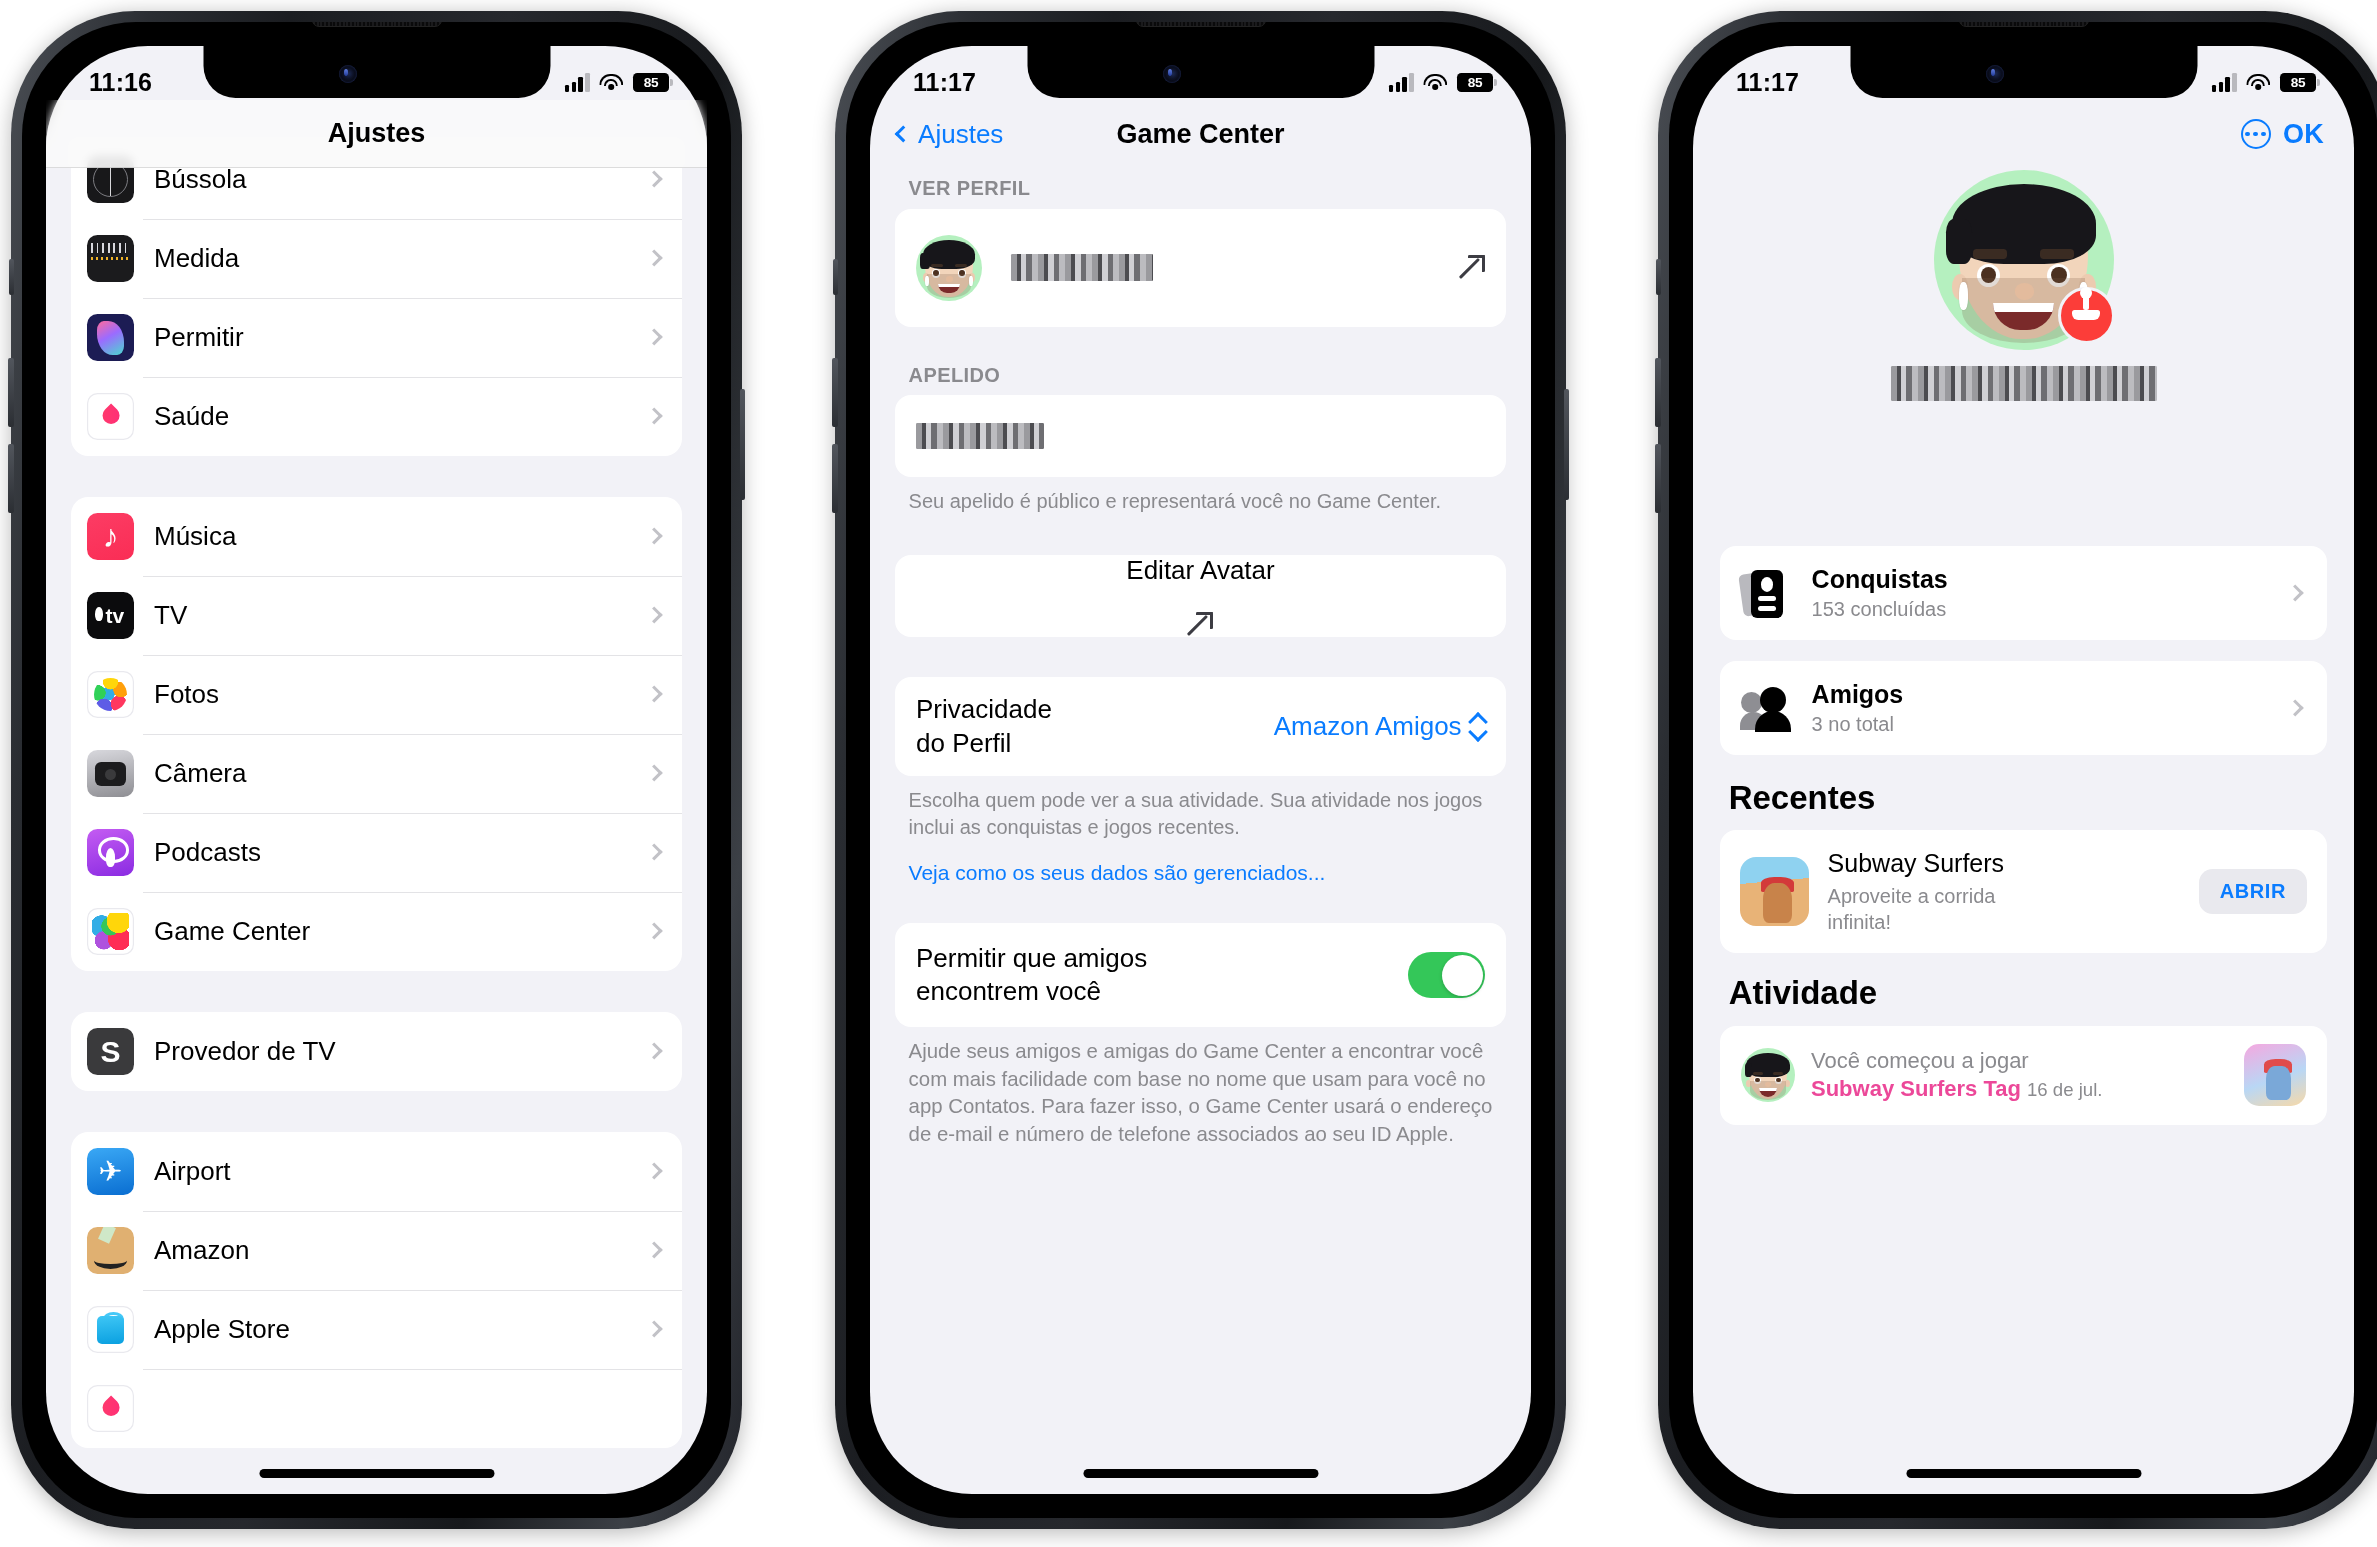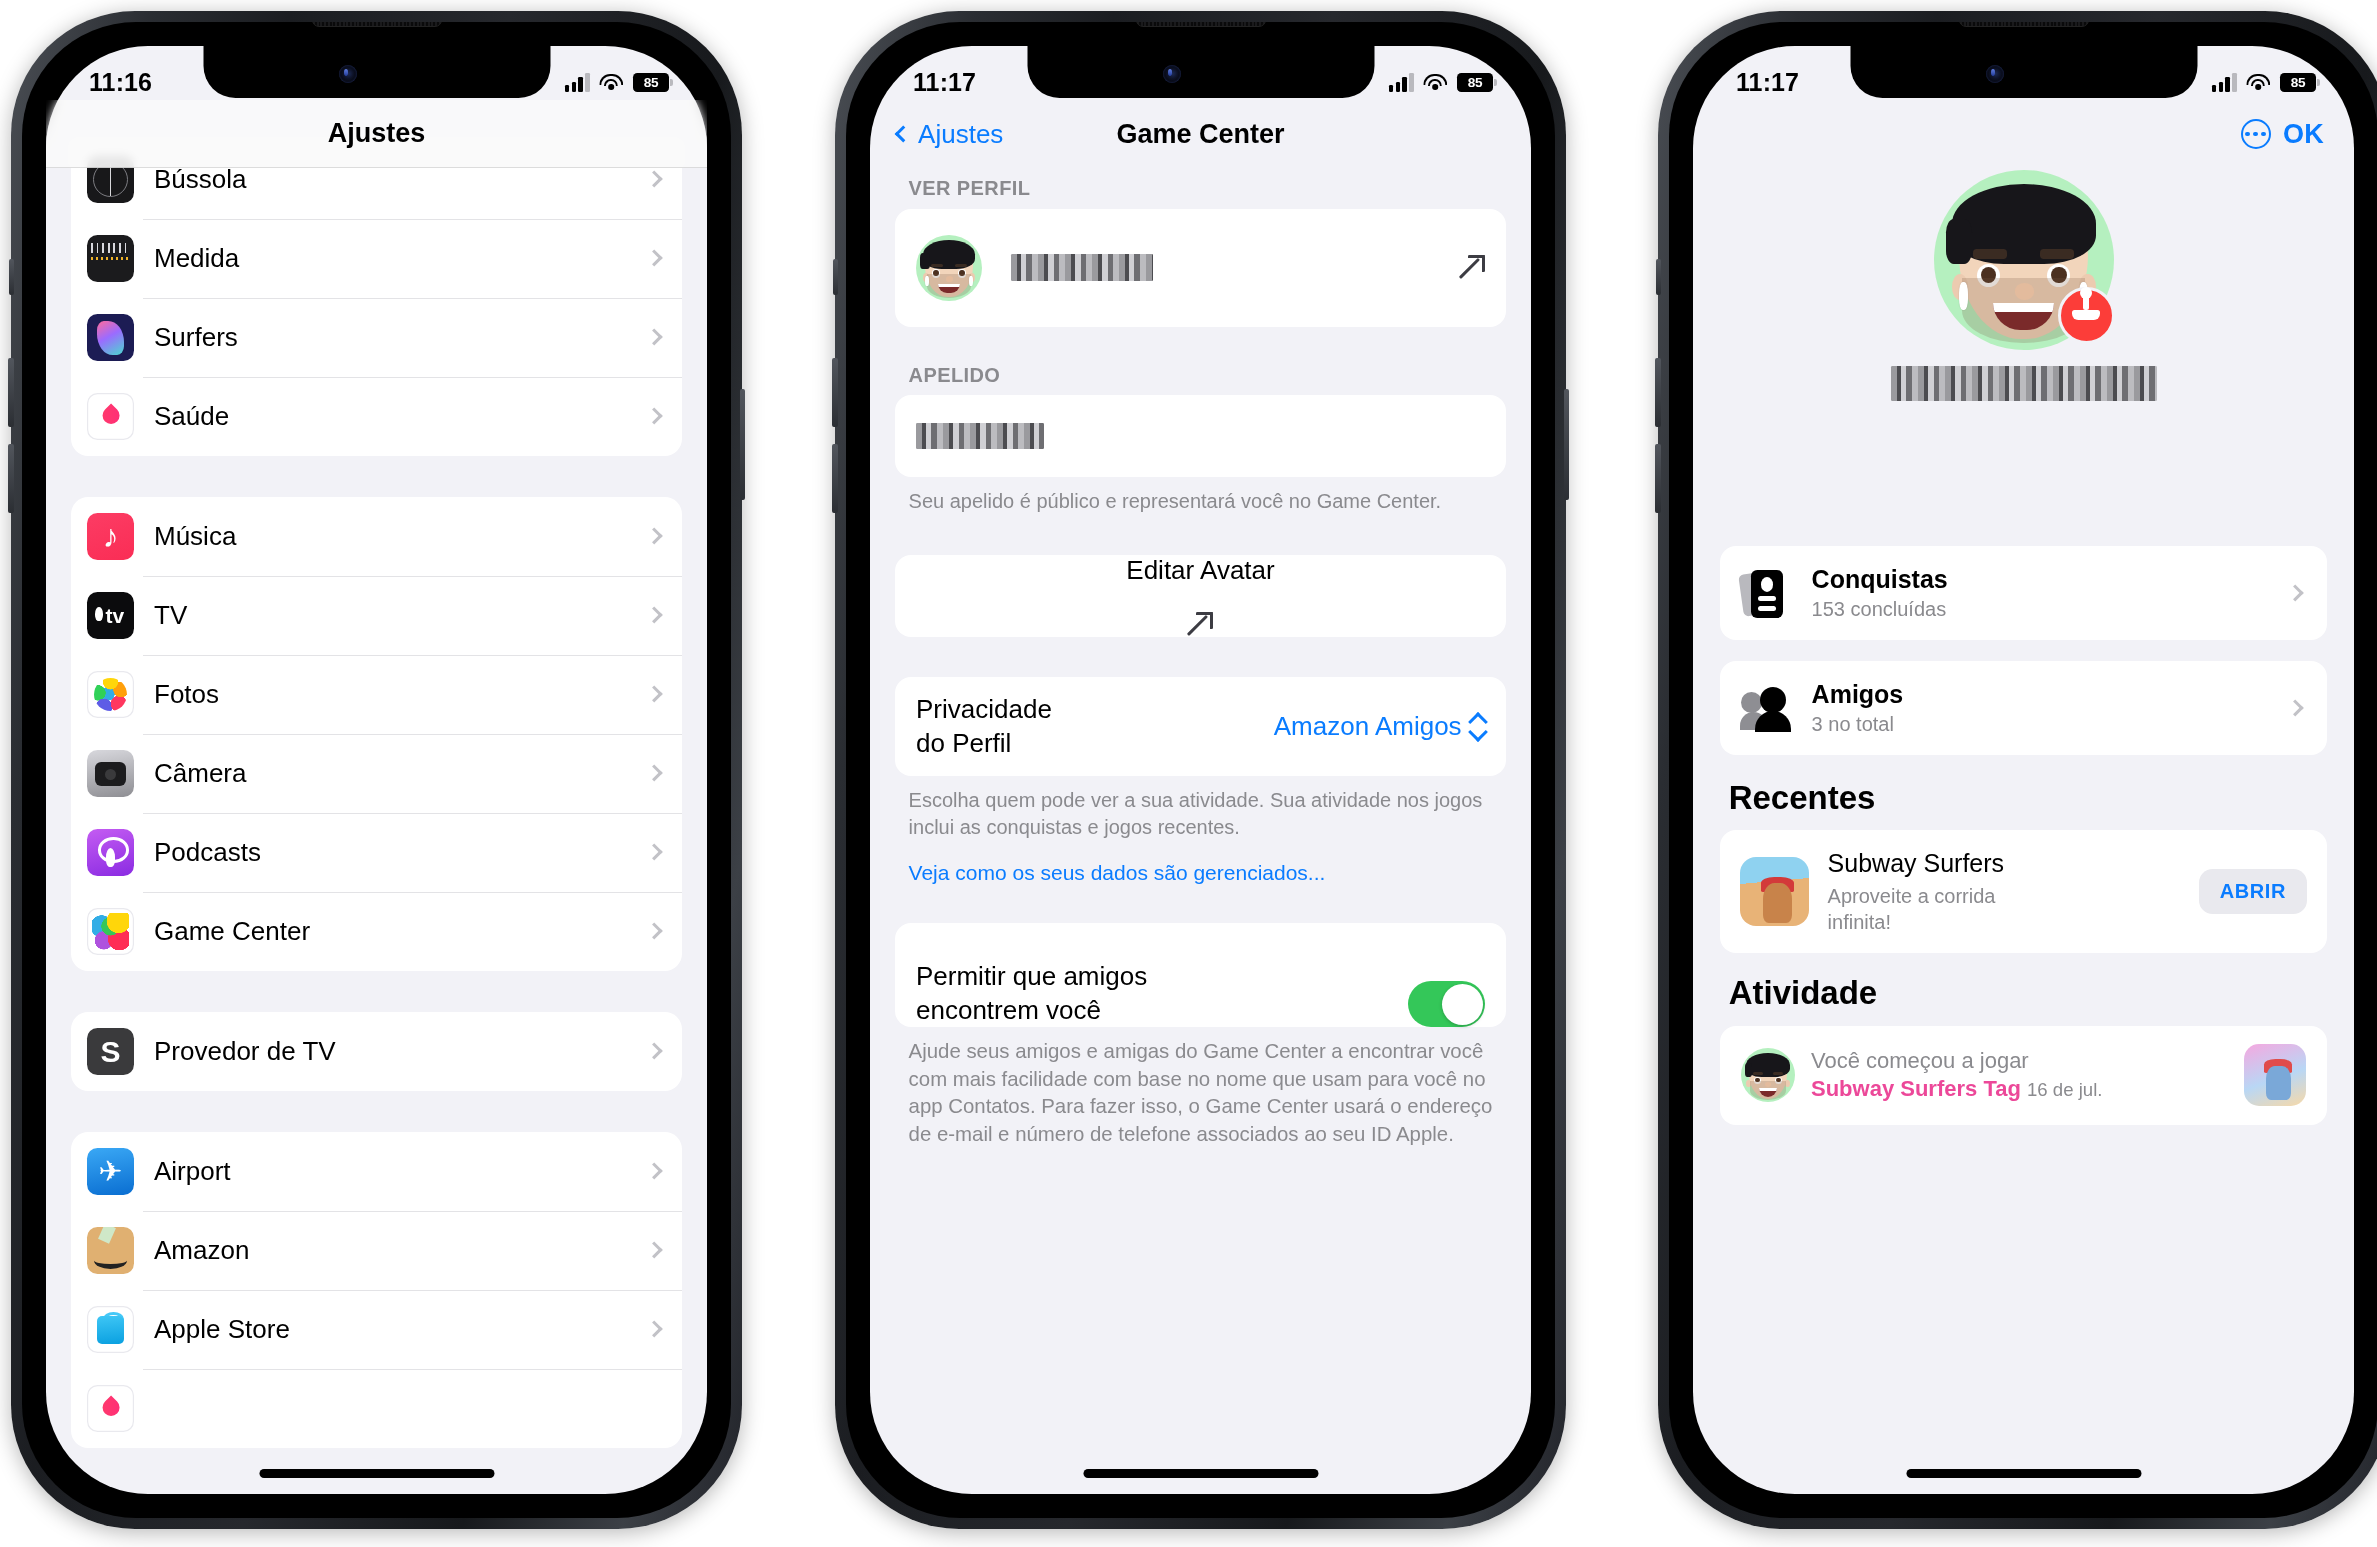--- a/index.html
+++ b/index.html
@@ -342,21 +342,21 @@
               <div class="row-label">Bússola</div>
               <div class="chev-right"></div>
             </div>
             <div class="row">
               <div class="app-icon ic-measure"></div>
               <div class="row-label">Medida</div>
               <div class="chev-right"></div>
             </div>
             <div class="row">
               <div class="app-icon ic-shortcuts"></div>
-              <div class="row-label">Surfers</div>
+              <div class="row-label">Permitir</div>
               <div class="chev-right"></div>
             </div>
             <div class="row">
               <div class="app-icon ic-health"></div>
               <div class="row-label">Saúde</div>
               <div class="chev-right"></div>
             </div>
           </div>
 
           <div class="gap"></div>
@@ -532,21 +532,21 @@
                 <span class="updown"></span>
               </div>
             </div>
           </div>
           <div class="footnote">Escolha quem pode ver a sua atividade. Sua atividade nos jogos inclui as conquistas e jogos recentes.</div>
           <div class="footnote link" style="padding-top:18.6px;font-size:21px;">Veja como os seus dados são gerenciados...</div>
 
           <div style="height:36px;"></div>
 
           <div class="card">
-            <div class="card-row" style="height:104px;align-items:flex-end;">
+            <div class="card-row" style="height:104px;">
               <div style="flex:1;font-size:26px;color:#000;line-height:1.3;">
                 <div>Permitir que amigos</div>
                 <div>encontrem você</div>
               </div>
               <div class="toggle"></div>
             </div>
           </div>
           <div class="footnote" style="font-size:20.4px;">Ajude seus amigos e amigas do Game Center a encontrar você com mais facilidade com base no nome que usam para você no app Contatos. Para fazer isso, o Game Center usará o endereço de e-mail e número de telefone associados ao seu ID Apple.</div>
         </div>
 

